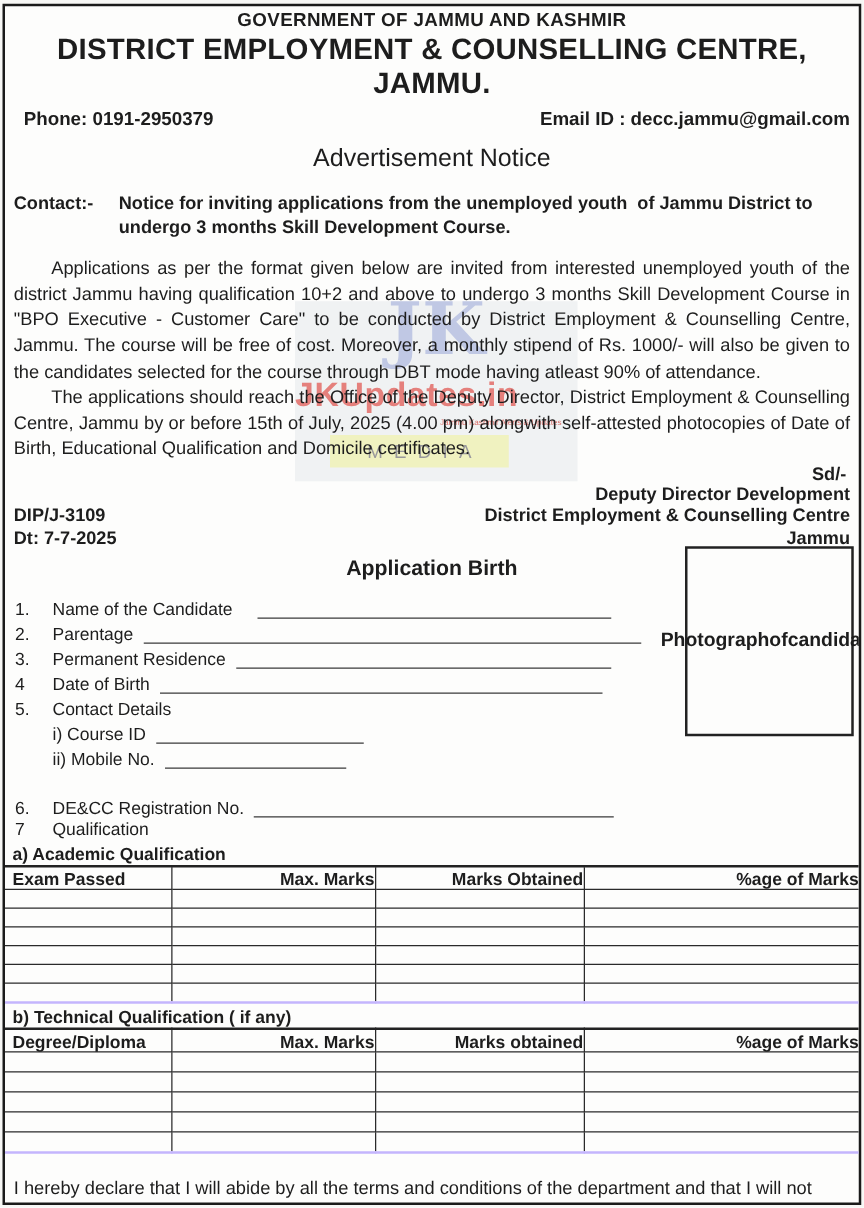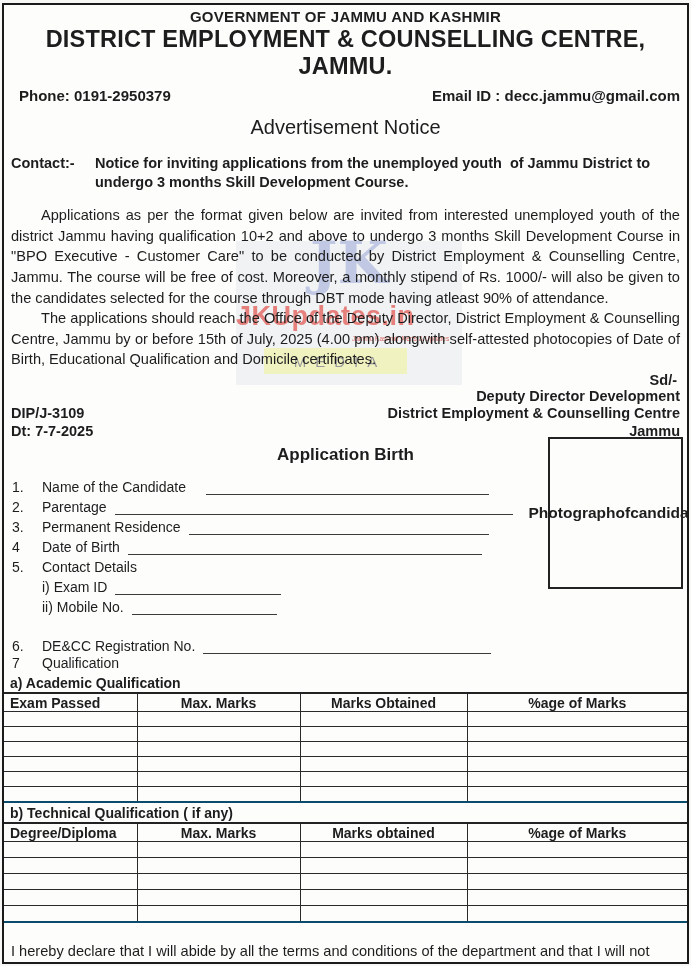--- a/index.html
+++ b/index.html
@@ -55,22 +55,22 @@
   .photo-box {
     position:absolute; left:544px; top:432px; width:135px; height:152px;
     border:2px solid #222; display:flex; flex-direction:row;
     justify-content:center; align-items:center;
     font-weight:bold; font-size:15.5px; line-height:1.35; text-align:center;
   }
 
   
   .table-caption { font-size:14px; padding:2px 12px 1px 6px;font-weight:bold; }
   .qual-table { width:100%; border-collapse:collapse; table-layout:fixed;
-    border-top:2px solid #222; border-bottom:2px solid #0c4a6e; }
-  .qual-table th { font-size:14px; font-weight:bold; text-align:center; height:19px; padding:0;
+    border-top:2px solid #222; border-bottom:2px solid #c4b5fd; }
+  .qual-table th { font-size:14px; font-weight:bold; text-align:right; height:19px; padding:0;
     border-bottom:1.6px solid #2a2a2a; }
   .qual-table th:first-child { text-align:left; padding-left:6px; }
   .qual-table th:not(:last-child), .qual-table td:not(:last-child) { border-right:1.6px solid #2a2a2a; }
   .qual-table td { height:15px; padding:0; border-bottom:1.6px solid #2a2a2a; }
   .tech td { height:16px; }
 
   .declaration { font-size:14.6px; line-height:1.55; margin:17px 7px 0 7px; }
 
   
   .watermark { position:absolute; left:232px; top:236px; width:226px; height:144px; z-index:-1; }
@@ -152,21 +152,21 @@
     <div class="f-row">
       <span class="f-no">4</span>
       <span class="f-label">Date of Birth</span>
       <span class="f-line ln4"></span>
     </div>
     <div class="f-row">
       <span class="f-no">5.</span>
       <span class="f-label">Contact Details</span>
     </div>
     <div class="f-row f-sub">
-      <span class="f-label"><span>i)</span>&nbsp;<span>Exam ID</span></span>
+      <span class="f-label"><span>i)</span>&nbsp;<span>Course ID</span></span>
       <span class="f-line ln-email"></span>
     </div>
     <div class="f-row f-sub">
       <span class="f-label"><span>ii)</span>&nbsp;<span>Mobile No.</span></span>
       <span class="f-line ln-mobile"></span>
     </div>
     <div class="f-row gap-before-6 tight">
       <span class="f-no">6.</span>
       <span class="f-label">DE&amp;CC Registration No.</span>
       <span class="f-line ln6"></span>

